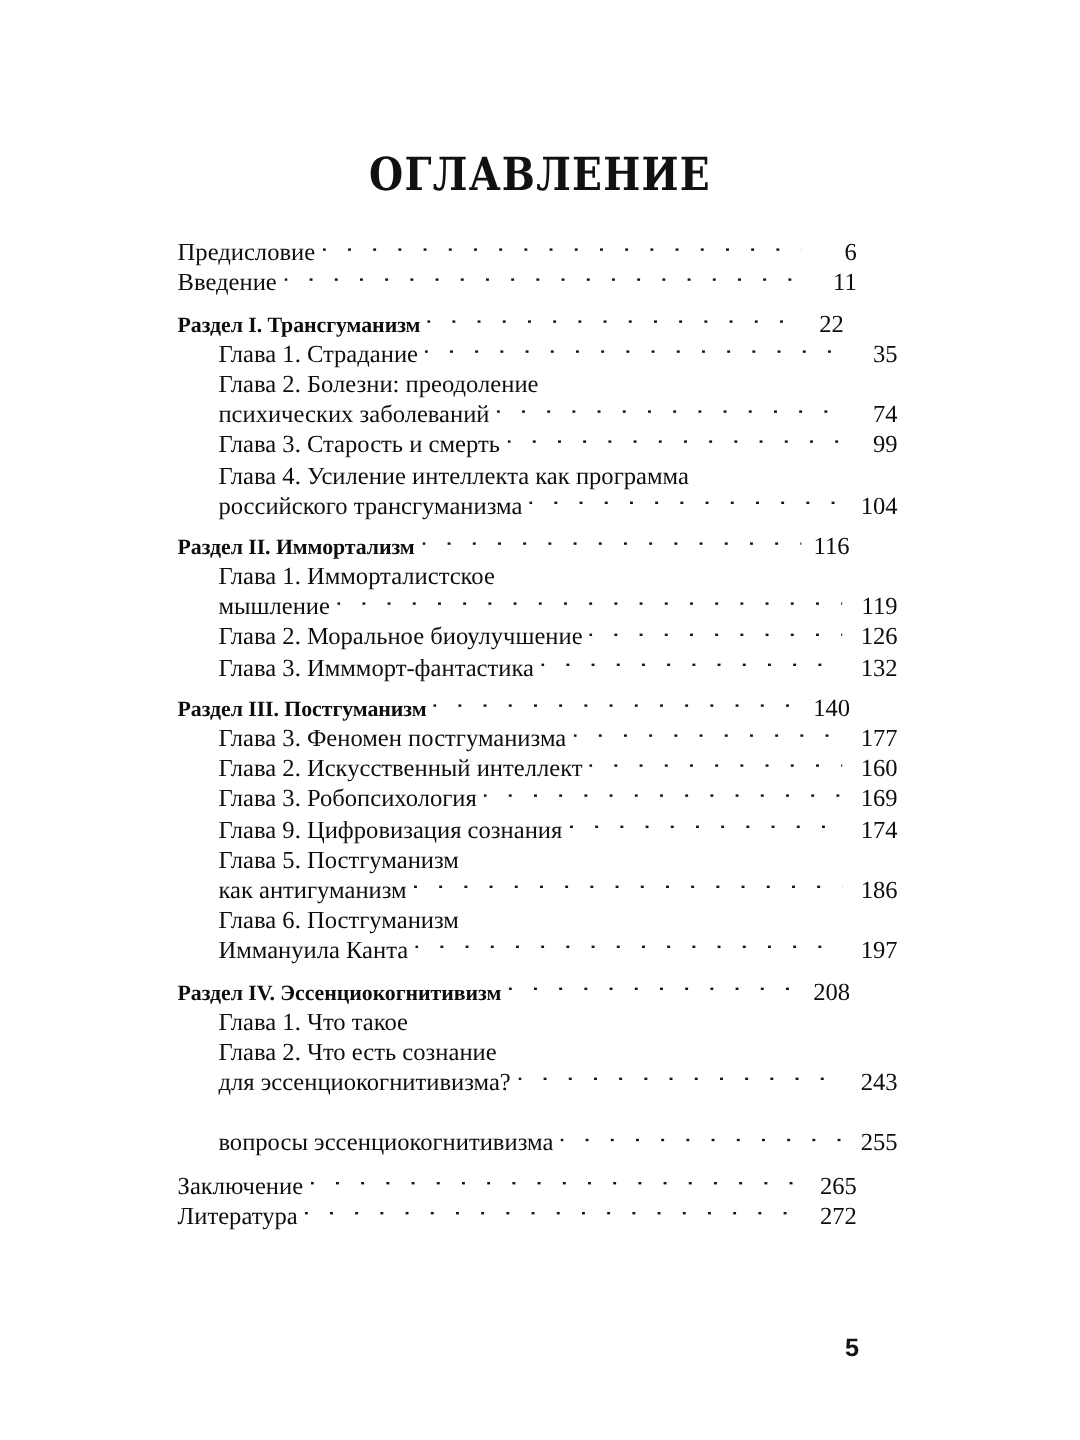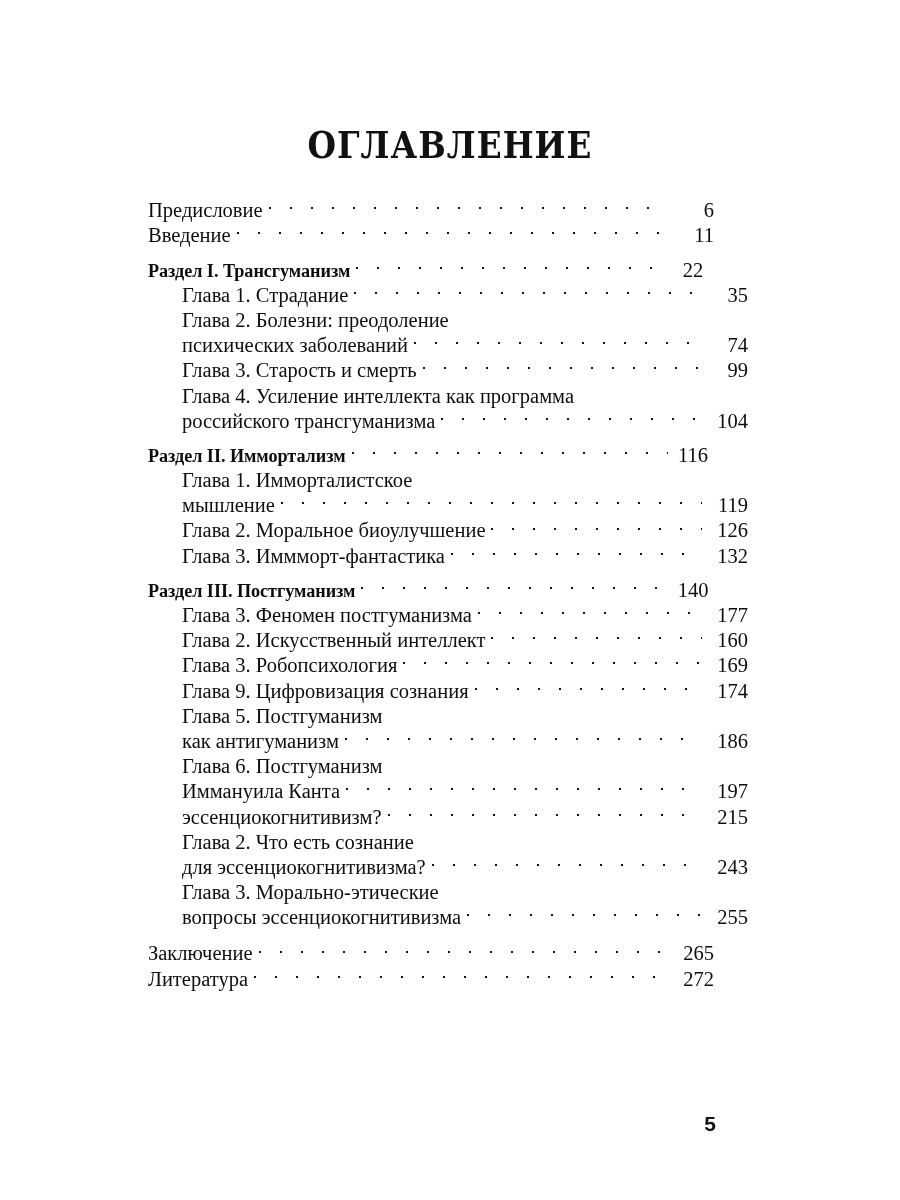--- a/index.html
+++ b/index.html
@@ -245,37 +245,41 @@
       <div class="toc-line lvl-1 nodots">
         <span class="label">Глава 6. Постгуманизм</span>
         <span class="leader"></span>
         <span class="pageno"></span>
       </div>
       <div class="toc-line lvl-1">
         <span class="label">Иммануила Канта</span>
         <span class="leader"></span>
         <span class="pageno">197</span>
       </div>
-      <div class="toc-line lvl-1">
-        <span class="label">эссенциокогнитивизм?</span>
-        <span class="leader"></span>
-        <span class="pageno">215</span>
+      <div class="toc-line lvl-0 section gap-before">
+        <span class="label">Раздел IV. Эссенциокогнитивизм</span>
+        <span class="leader"></span>
+        <span class="pageno">208</span>
+      </div>
+      <div class="toc-line lvl-1 nodots">
+        <span class="label">Глава 1. Что такое</span>
+        <span class="leader"></span>
+        <span class="pageno"></span>
       </div>
       <div class="toc-line lvl-1 nodots">
         <span class="label">Глава 2. Что есть сознание</span>
         <span class="leader"></span>
         <span class="pageno"></span>
       </div>
       <div class="toc-line lvl-1">
         <span class="label">для эссенциокогнитивизма?</span>
         <span class="leader"></span>
         <span class="pageno">243</span>
       </div>
       <div class="toc-line lvl-1 nodots">
-        <span class="label">Глава 3. Морально-этические</span>
         <span class="leader"></span>
         <span class="pageno"></span>
       </div>
       <div class="toc-line lvl-1">
         <span class="label">вопросы эссенциокогнитивизма</span>
         <span class="leader"></span>
         <span class="pageno">255</span>
       </div>
       <div class="toc-line lvl-0 gap-before-lg">
         <span class="label">Заключение</span>

